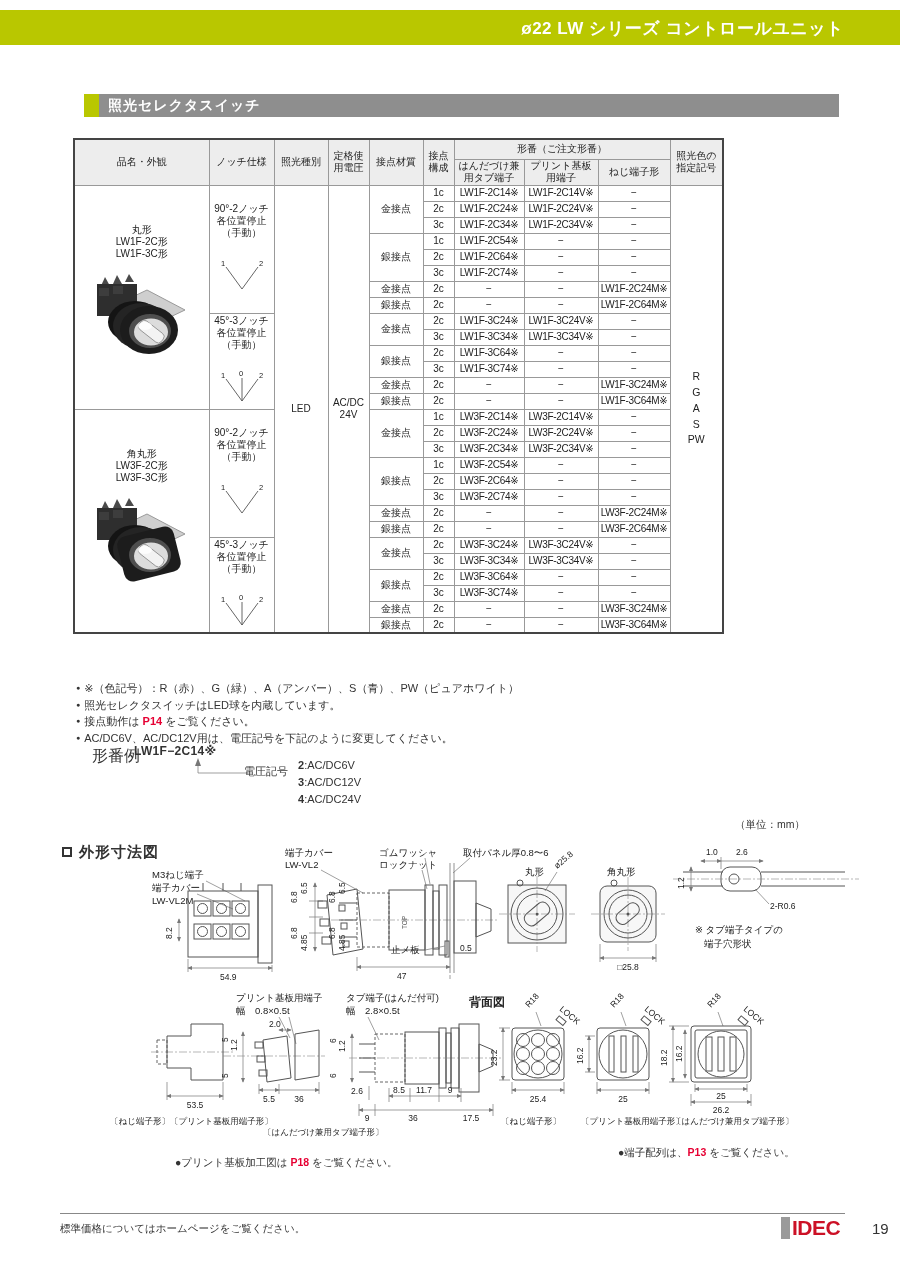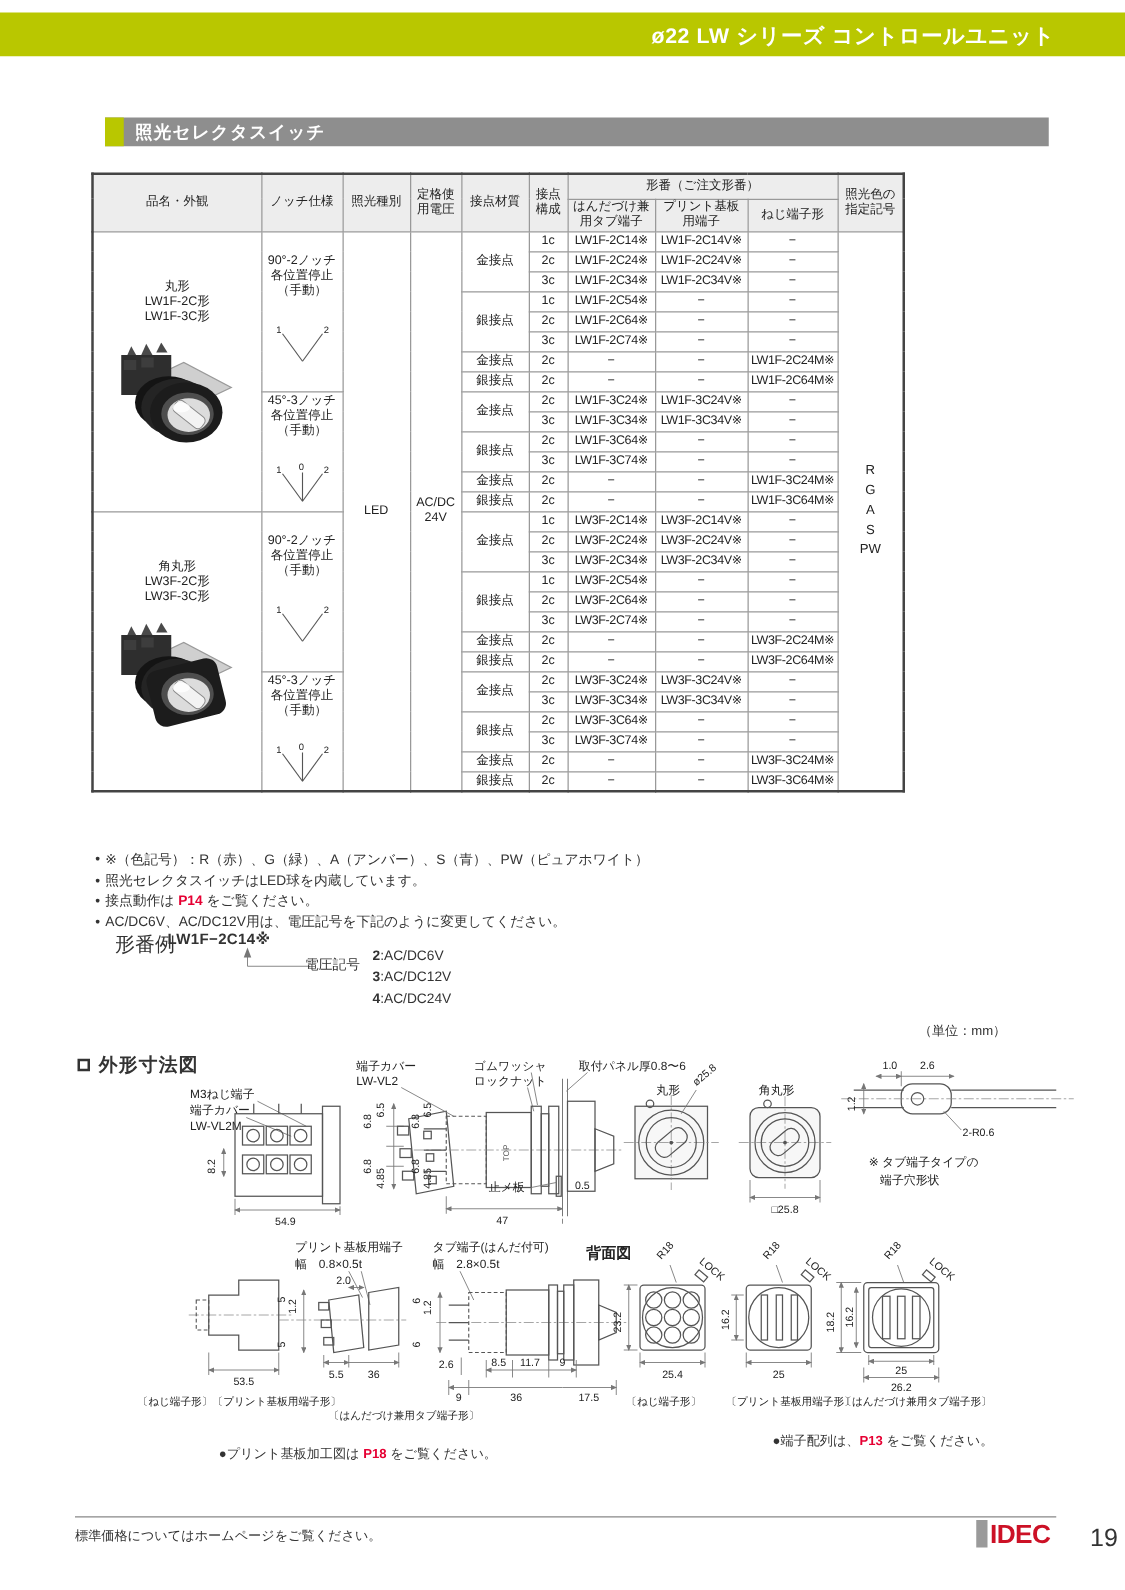--- a/index.html
+++ b/index.html
@@ -63,21 +63,21 @@
   svg text.cap{font-size:8.5px;}
   svg text.ttl{font-size:12px;font-weight:bold;}
   svg text.tiny{font-size:6.5px;fill:#555;}
 
   .bnote{position:absolute;font-size:10.5px;}
   .footrule{position:absolute;left:60px;top:1213px;width:785px;border-top:1px solid #888;}
   .footnote{position:absolute;left:60px;top:1222px;font-size:10.5px;}
   .logo{position:absolute;left:763px;top:1216px;margin-left:18px;}
   .logo .gbar{display:inline-block;width:9px;height:22px;background:#9a9a9a;vertical-align:-4px;margin-right:2px;}
   .logo .word{color:var(--logo);font-weight:bold;font-size:21px;letter-spacing:-.5px;}
-  .pageno{position:absolute;left:872px;top:1220px;font-size:20px;text-align:right;}
+  .pageno{position:absolute;left:872px;top:1220px;font-size:15px;text-align:right;}
 </style>
 </head>
 <body>
 
 <div id="page">
 
   <div class="topbar">
     <div class="t">ø22 LW シリーズ コントロールユニット</div>
   </div>
 

